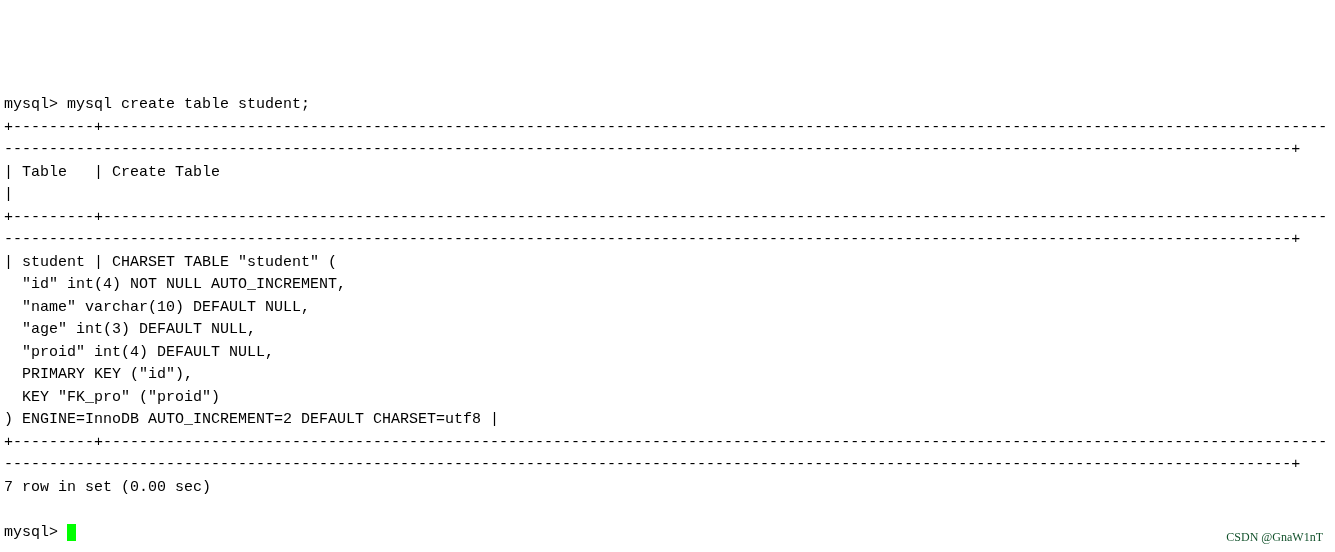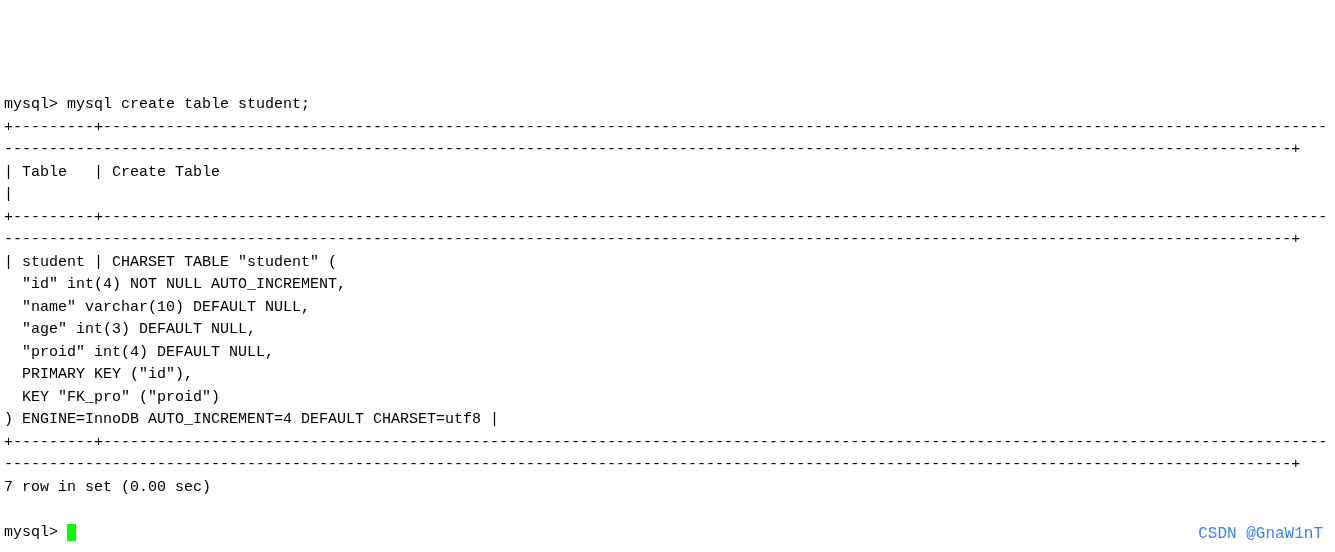--- a/index.html
+++ b/index.html
@@ -21,42 +21,42 @@
       display: inline-block;
       width: 9px;
       height: 17px;
       background: #00ff00;
       vertical-align: text-bottom;
     }
     .watermark {
       position: fixed;
       bottom: 6px;
       right: 12px;
-      color: #3b82f6;
-      font-family: Liberation Mono, monospace;
-      font-size: 16px;
+      color: #14532d;
+      font-family: Liberation Serif, serif;
+      font-size: 12px;
     }
   </style>
 </head>
 <body>
 
 
 
 <div class="terminal"><span>mysql&gt;</span> <span>mysql create table student;</span>
 <span>+---------+---------------------------------------------------------------------------------------------------------------------------------------------------------------------------------------------------------------------------------------------------------------------------------------+</span>
 <span>| Table   | Create Table                                                                                                                                                                                                                                                                            |</span>
 <span>+---------+---------------------------------------------------------------------------------------------------------------------------------------------------------------------------------------------------------------------------------------------------------------------------------------+</span>
 <span>| student | CHARSET TABLE "student" (</span>
 <span>  "id" int(4) NOT NULL AUTO_INCREMENT,</span>
 <span>  "name" varchar(10) DEFAULT NULL,</span>
 <span>  "age" int(3) DEFAULT NULL,</span>
 <span>  "proid" int(4) DEFAULT NULL,</span>
 <span>  PRIMARY KEY ("id"),</span>
 <span>  KEY "FK_pro" ("proid")</span>
-<span>) ENGINE=InnoDB AUTO_INCREMENT=4 DEFAULT CHARSET=utf8 |</span>
+<span>) ENGINE=InnoDB AUTO_INCREMENT=2 DEFAULT CHARSET=utf8 |</span>
 <span>+---------+---------------------------------------------------------------------------------------------------------------------------------------------------------------------------------------------------------------------------------------------------------------------------------------+</span>
 <span>7 row in set (0.00 sec)</span>
 
 <span>mysql&gt; </span><span class="cursor"></span></div>
 
 <div class="watermark">CSDN @GnaW1nT</div>
 
 
 
 

